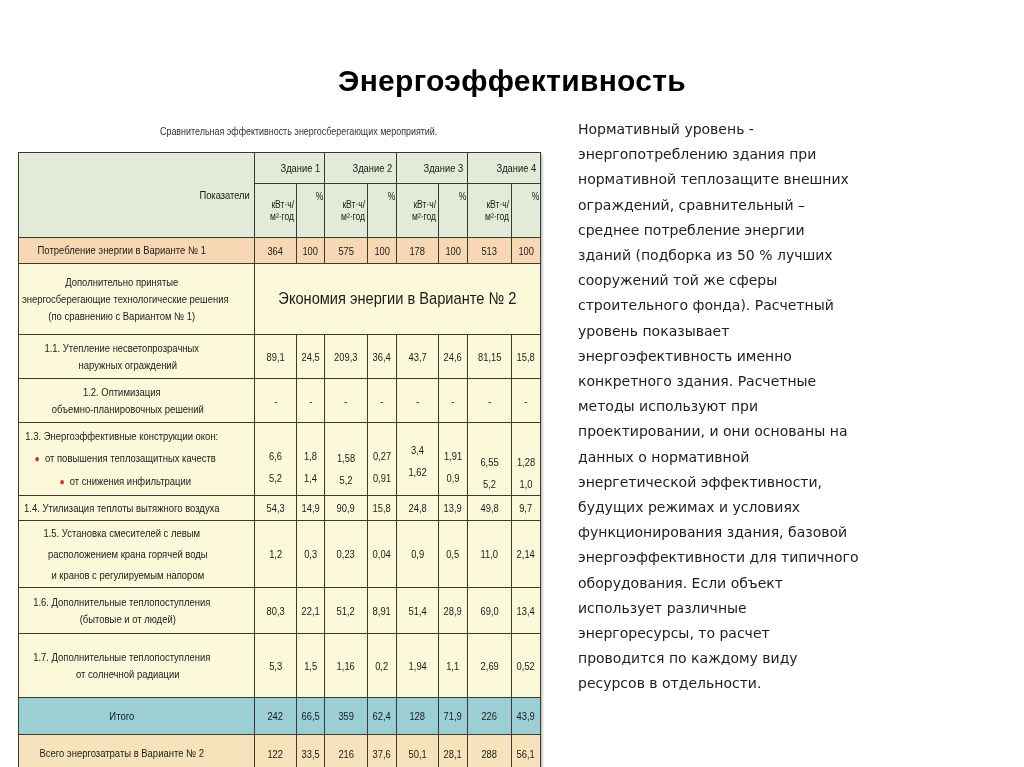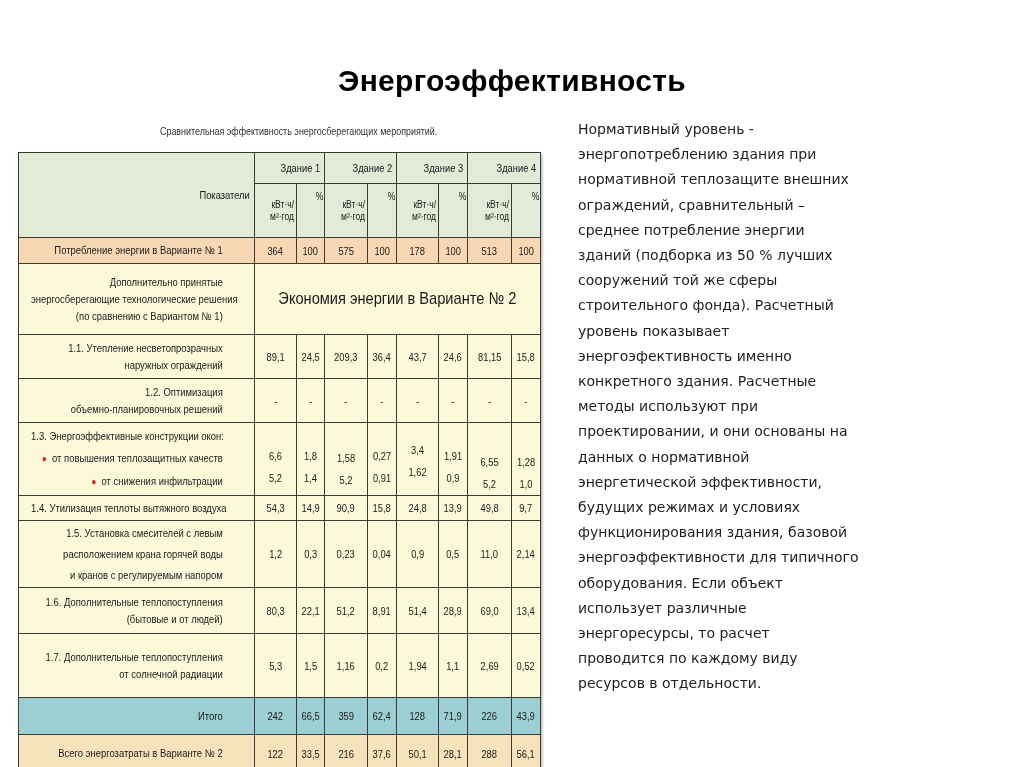--- a/index.html
+++ b/index.html
@@ -8,21 +8,21 @@
   .caption { position:absolute; left:160px; top:125px; font-size:10.5px; color:#333; font-family:"Liberation Sans", sans-serif; transform:scaleX(0.85); transform-origin:left top; white-space:nowrap; }
   .table-wrap { position:absolute; left:18px; top:152px; width:522px; box-shadow:2px 2px 3px rgba(0,0,0,0.35); }
   table { border-collapse:collapse; width:522px; table-layout:fixed; font-family:"Liberation Sans", sans-serif; font-size:11px; color:#1a1a1a; }
   td, th { border:1.5px solid #3a3a2e; padding:0; overflow:hidden; }
   .hdr { background:#e1ebd8; font-weight:normal; text-align:right; }
   .hdr .tiny { font-size:10px; line-height:12px; display:inline-block; transform:scaleX(0.85); }
   .c1 { background:#f8d8b4; }
   .body-row { background:#fcf9da; }
   .total { background:#9ccfd3; }
   .grand { background:#f7e3bb; }
-  .lbl { text-align:right; padding-left:12px; transform-origin:left center; }
+  .lbl { text-align:center; padding-left:3px; transform-origin:left center; }
   .lbl span.t { display:block; transform:scaleX(0.86); transform-origin:left center; white-space:nowrap; line-height:17px; }
   .lbl span.ind { padding-left:14px; }
   .num { text-align:center; white-space:nowrap; }
   .num span { display:inline-block; transform:scaleX(0.85); }
   .num .two { display:block; line-height:22px; }
   .bullet { color:#c0392b; font-size:10px; margin-right:6px; margin-left:8px; }
   .text-block { position:absolute; left:578px; top:117px; width:420px; font-family:"DejaVu Sans", sans-serif; font-size:14px; line-height:25.2px; color:#1e1e1e; }
   .text-block p { margin:0; white-space:pre-line; }
   .econ { text-align:center; font-size:17px; }
   .econ span { display:inline-block; transform:scaleX(0.86); }

